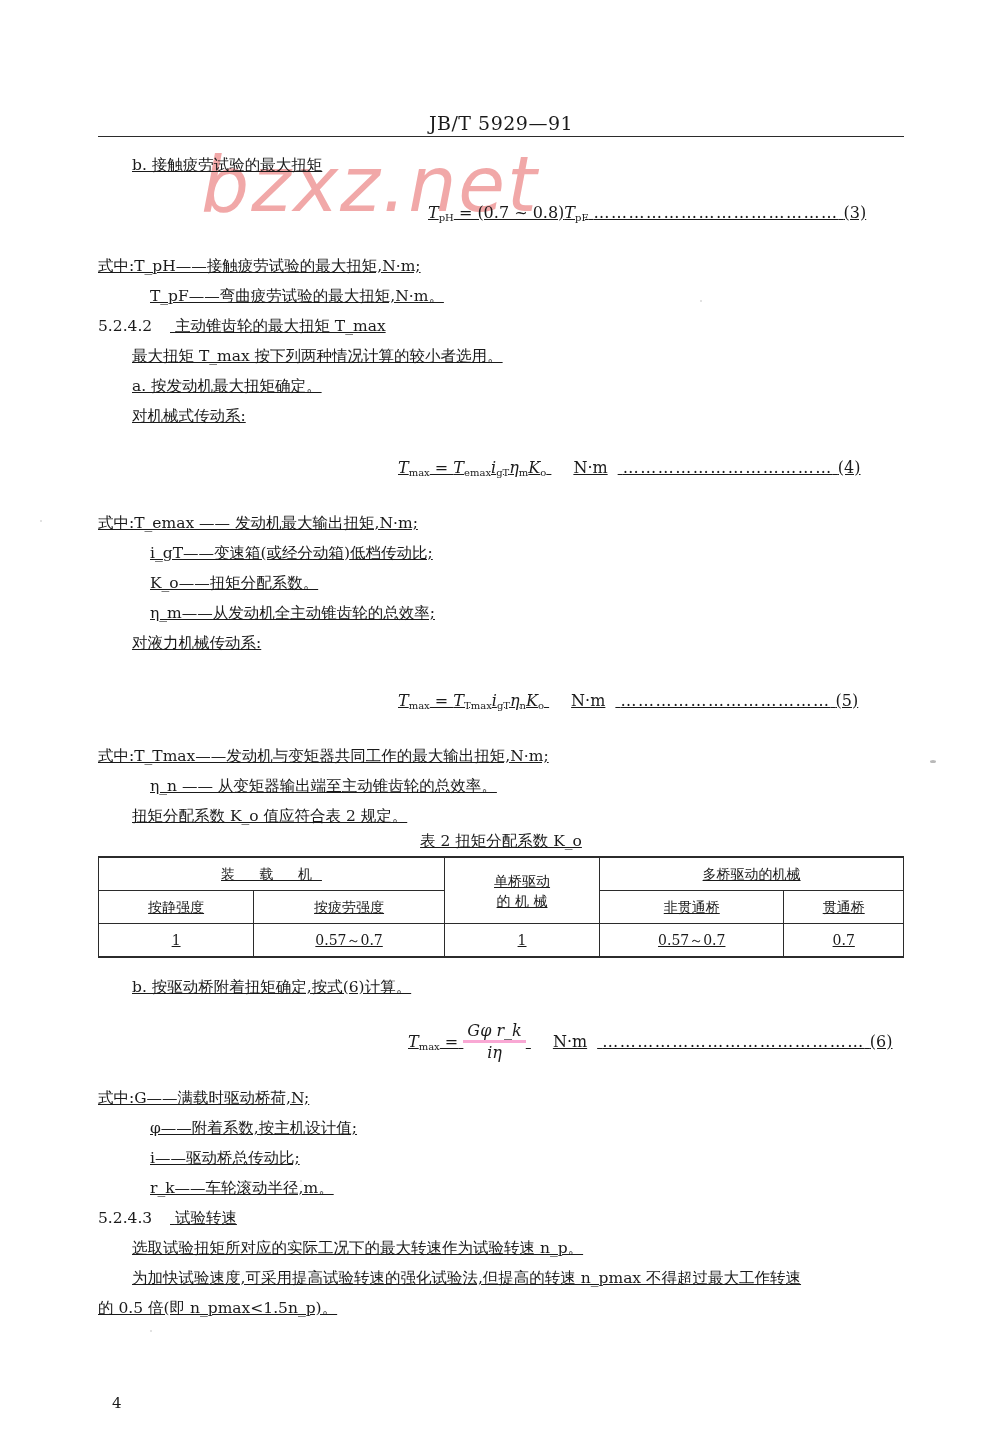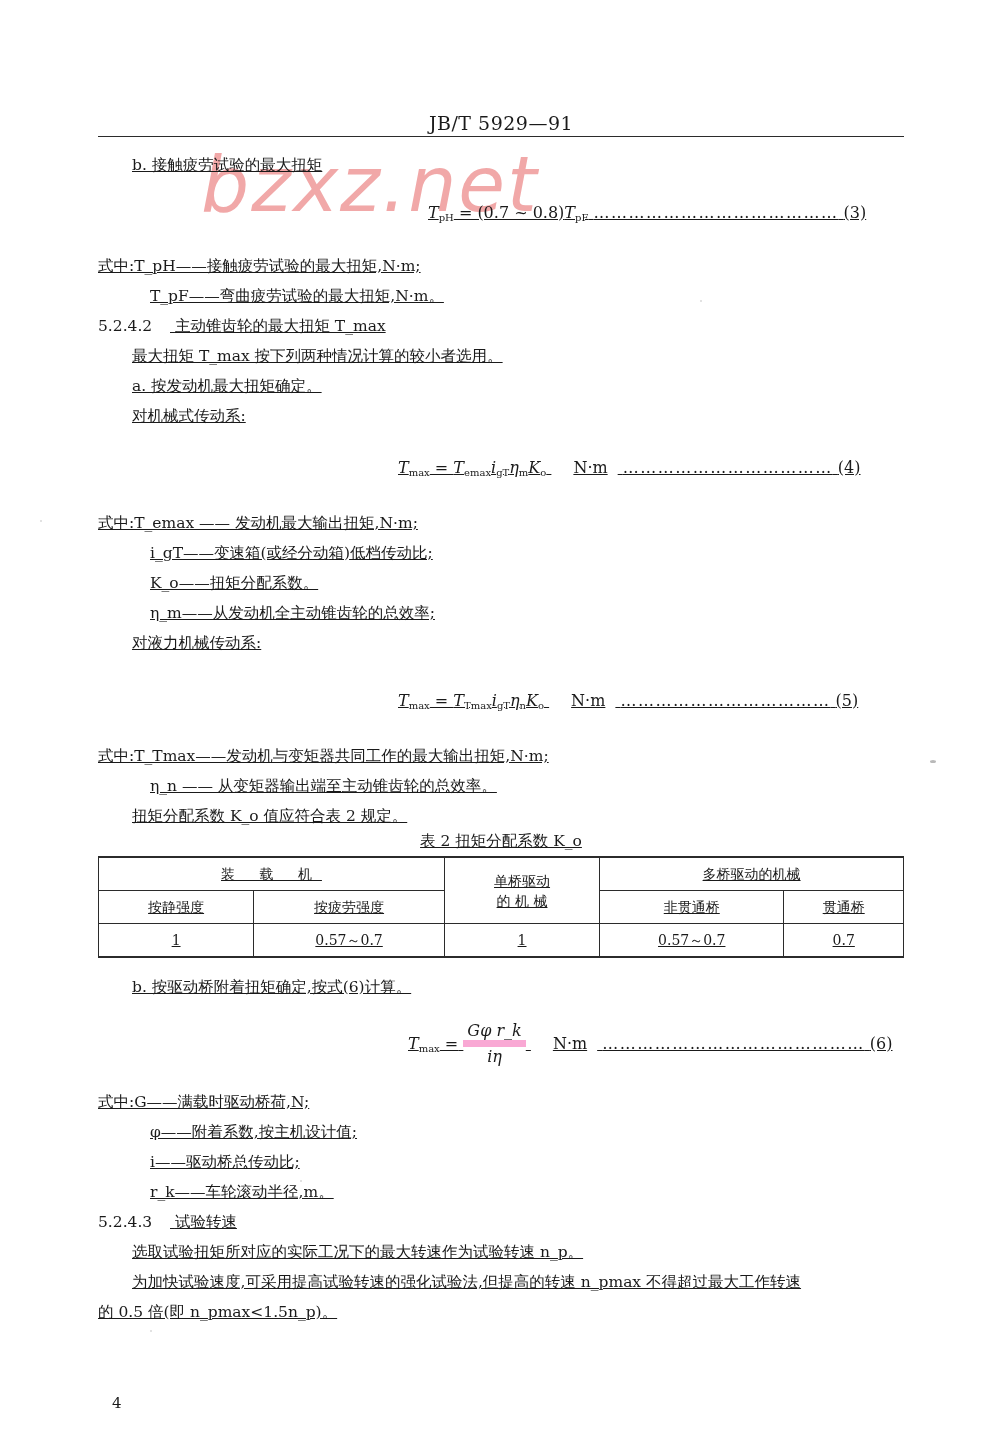--- a/index.html
+++ b/index.html
@@ -51,21 +51,21 @@
     white-space:nowrap;
   }
   .formula .dots { letter-spacing:1.5px; }
   .unit { padding-left:22px; padding-right:10px; }
 
   i { font-style:italic; }
   sub { font-size:10px; vertical-align:-3px; }
   .ital { font-style:italic; }
 
   .frac { display:inline-block; vertical-align:middle; text-align:center; }
-  .frac .top { display:block; border-bottom:7px solid #f9a8d4; padding:0 4px; line-height:18px; }
+  .frac .top { display:block; border-bottom:3px solid #f9a8d4; padding:0 4px; line-height:18px; }
   .frac .bot { display:block; padding:0 4px; line-height:20px; }
 
   .table-title { text-align:center; font-size:15.5px; }
 
   table.t2 {
     border-collapse:collapse; width:806px; margin-top:4px;
     font-size:14px;
   }
   table.t2 td {
     border:1px solid #2b2b2b;

